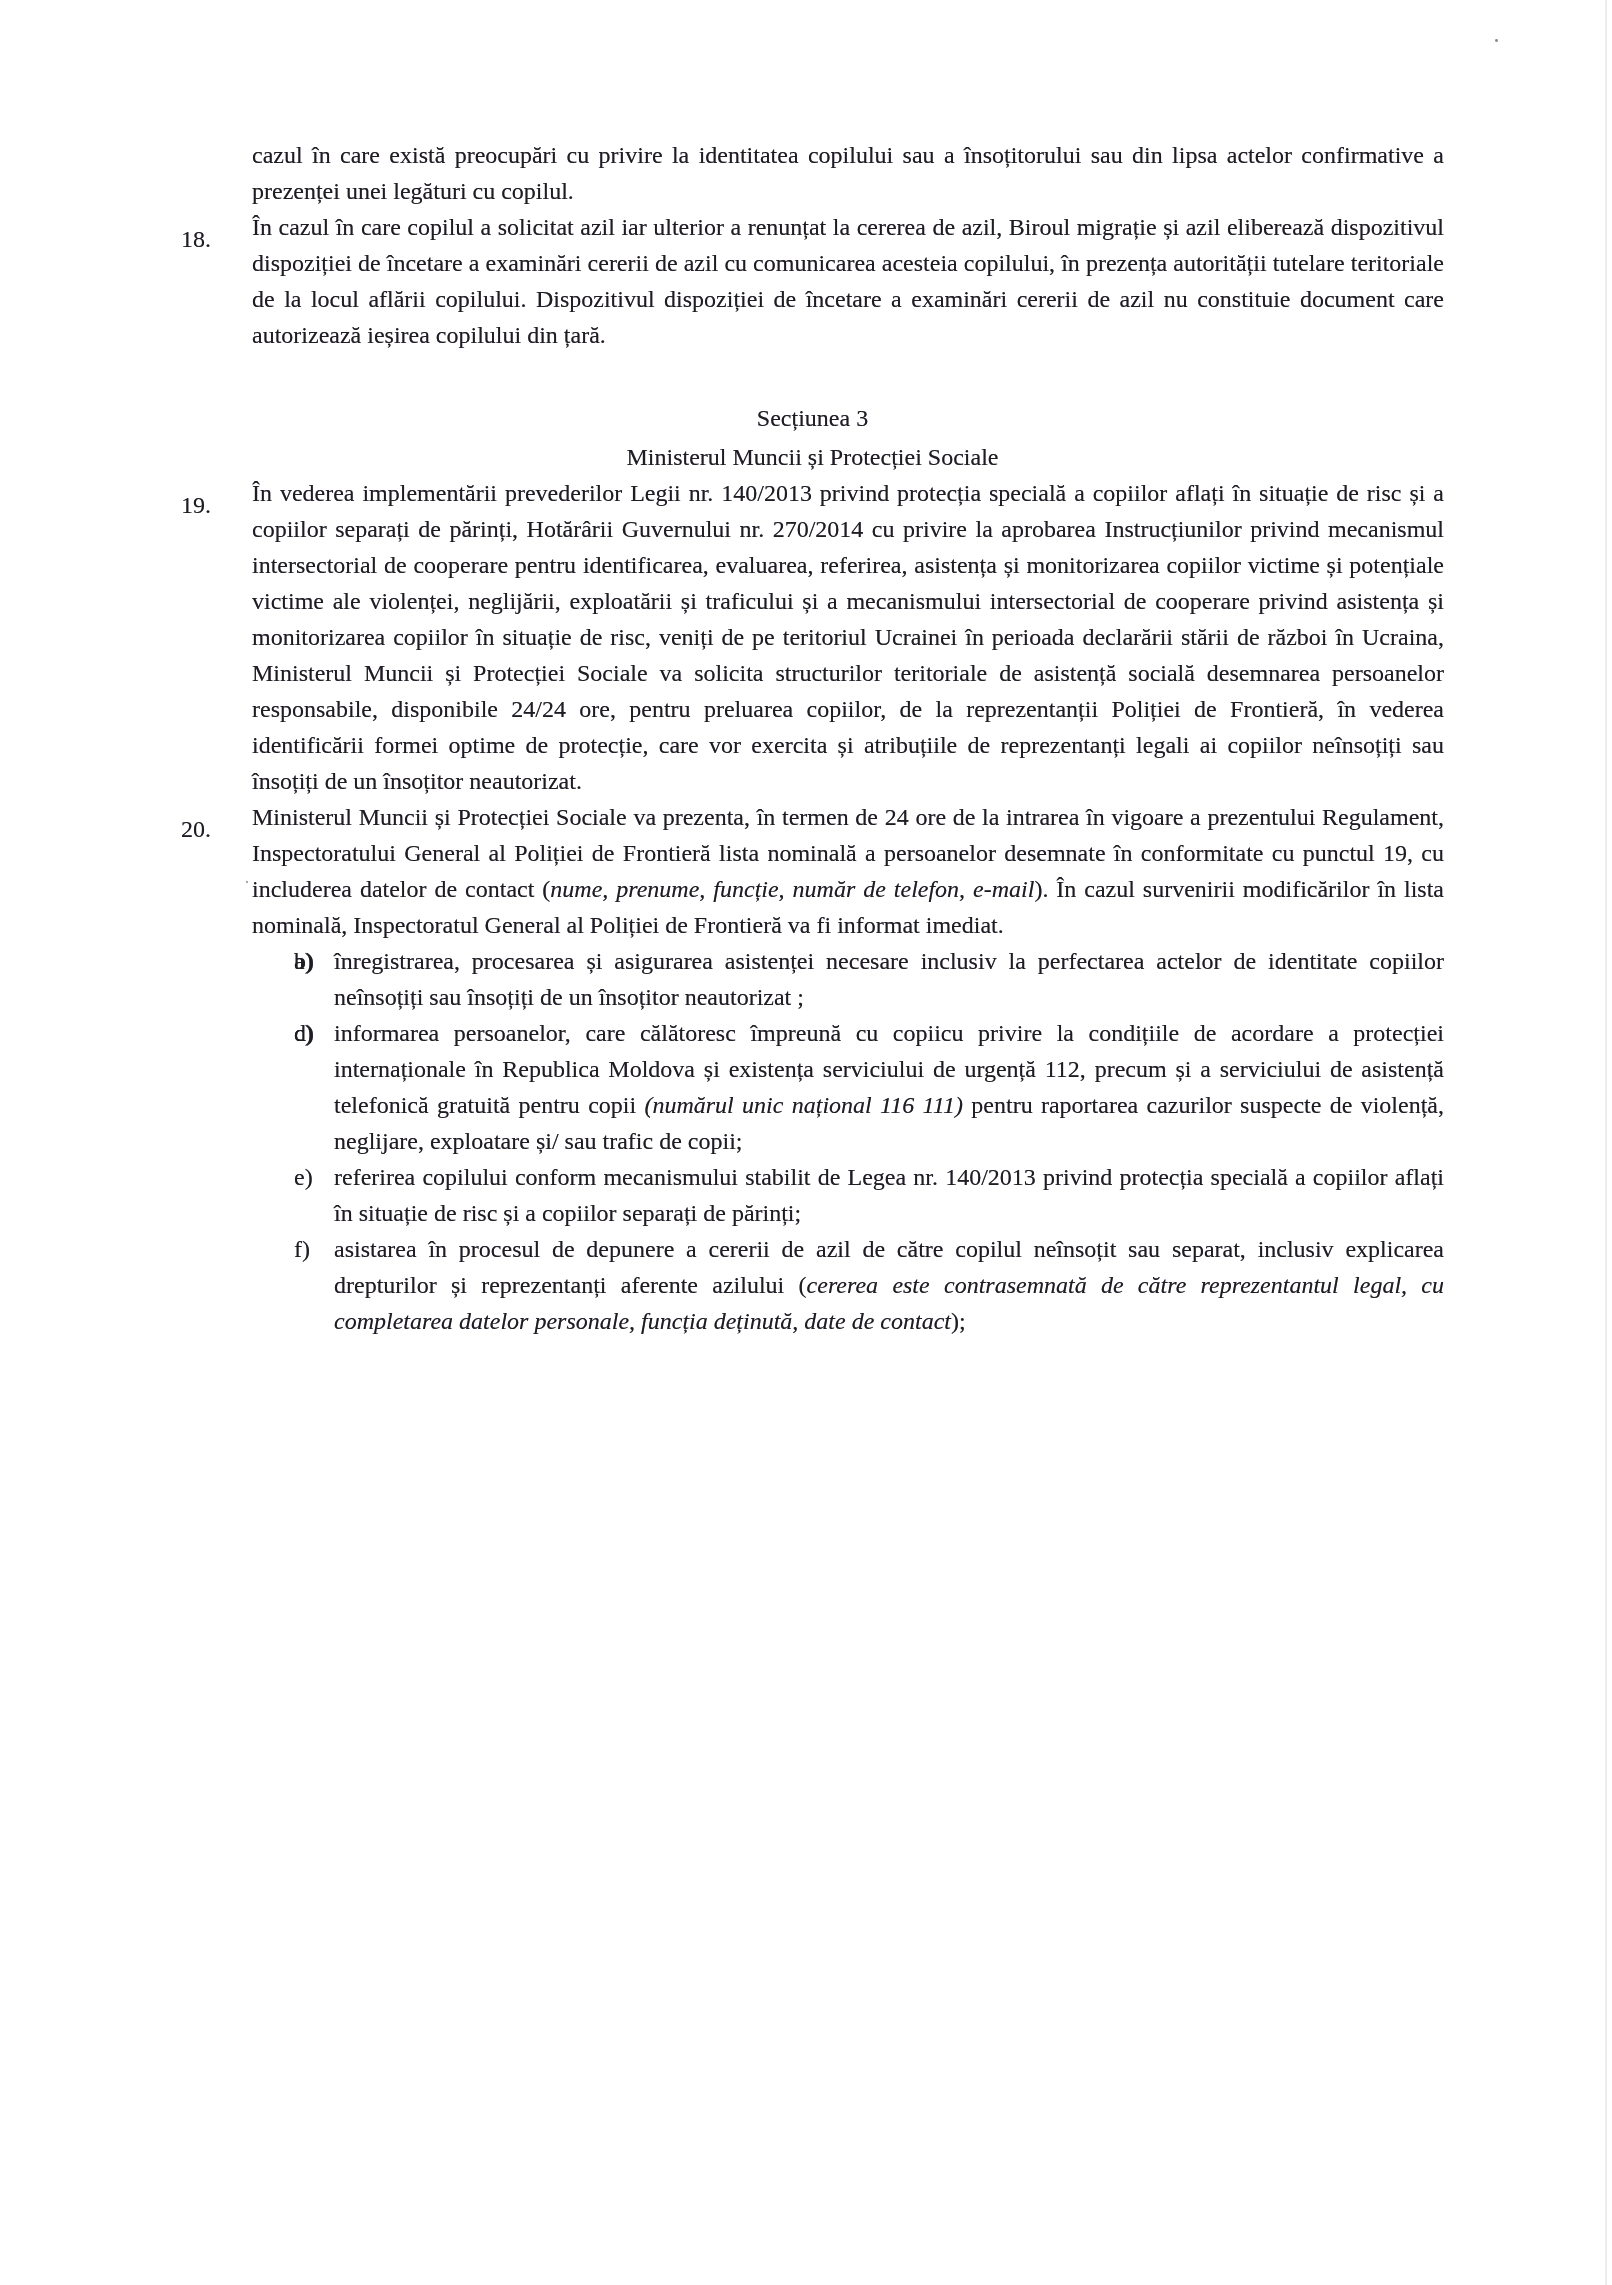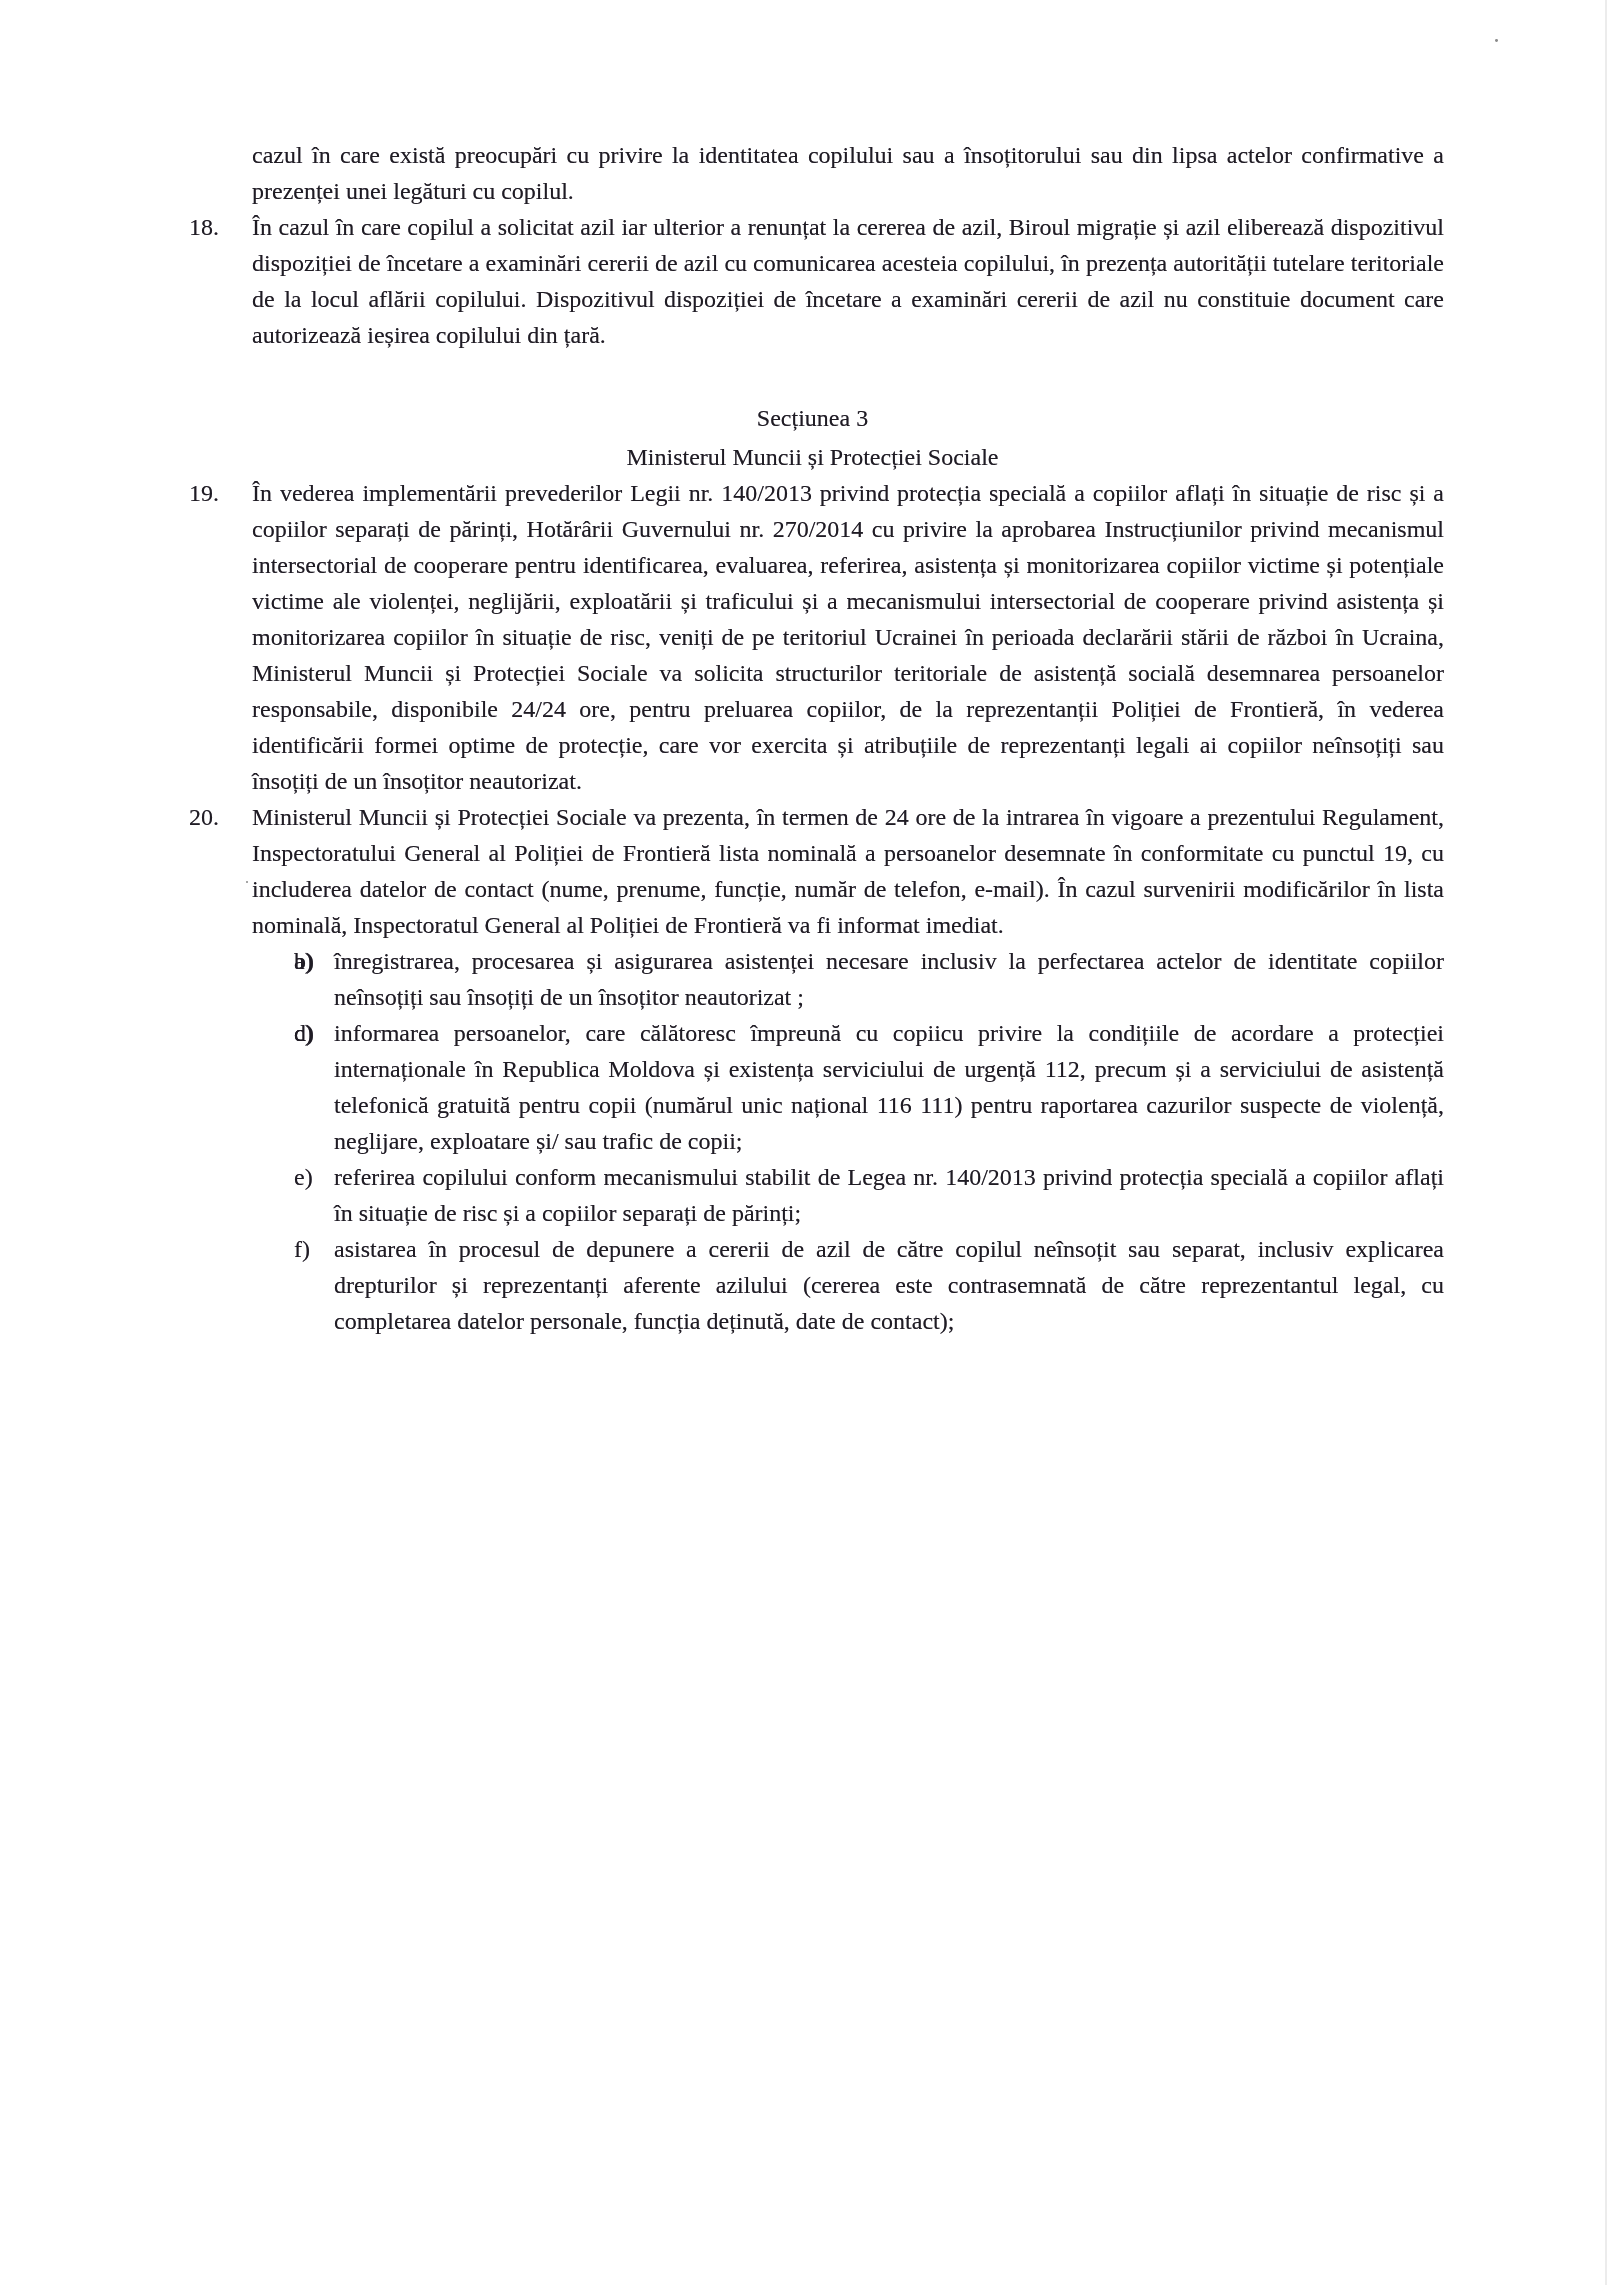--- a/index.html
+++ b/index.html
@@ -49,22 +49,21 @@
     }
     .para {
       position: relative;
       padding-left: 71px;
       text-align: justify;
       margin: 0;
     }
     .para .num {
       position: absolute;
       left: 0;
-      top: 0;
-      margin-left: 8px;
+      top: 12px;
     }
     .cont {
       padding-left: 71px;
       text-align: justify;
       margin: 0;
     }
     .section-heading {
       text-align: center;
       margin: 0;
     }
@@ -82,21 +81,21 @@
     .sublist li {
       position: relative;
       padding-left: 153px;
       text-align: justify;
     }
     .sublist li .letter {
       position: absolute;
       left: 113px;
       top: 0;
     }
-    .it { }
+    .it { font-style: italic; }
   </style>
 </head>
 <body>
 
 <div class="page">
   <div class="page-edge"></div>
   <div class="scan-speck" style="left:1495px; top:39px;"></div>
   <div class="scan-speck" style="left:246px; top:881px; width:1.9px; height:1.9px;"></div>
 
   <div class="content">

